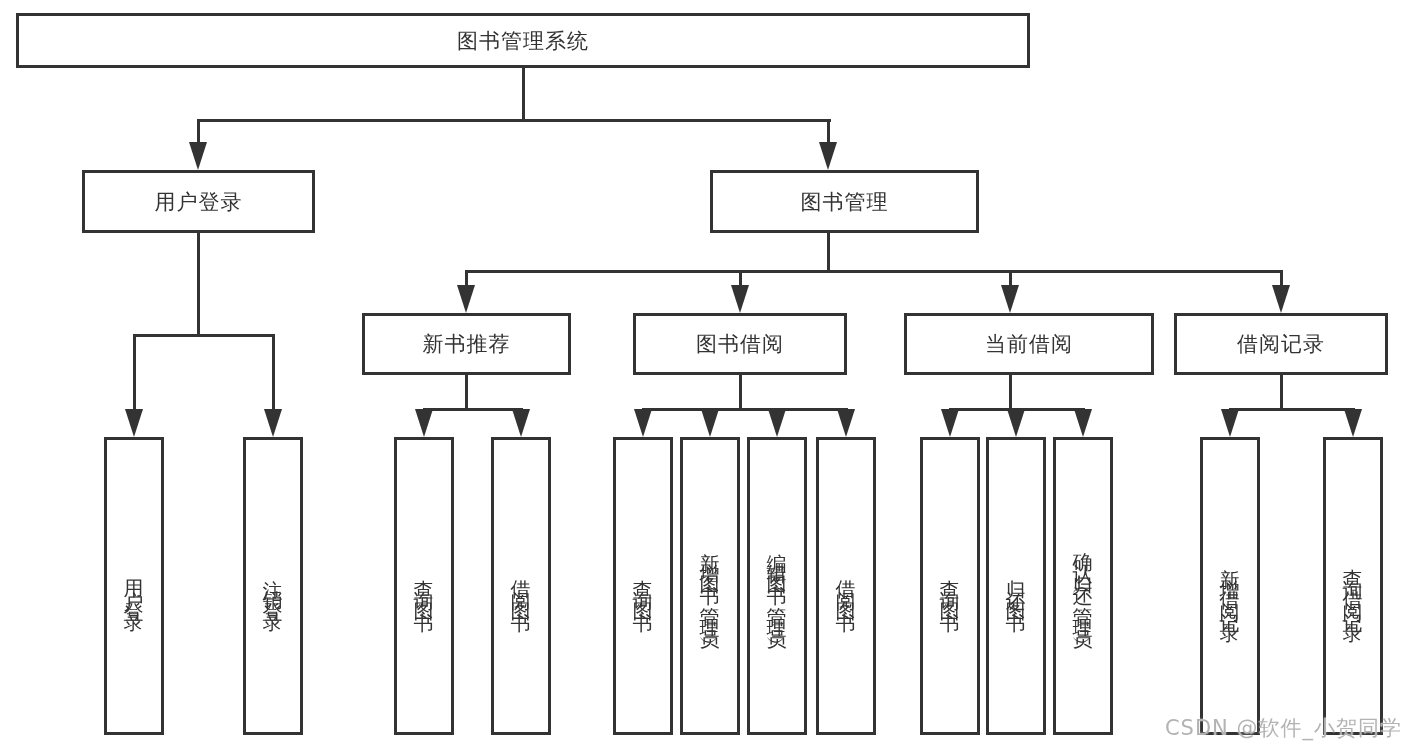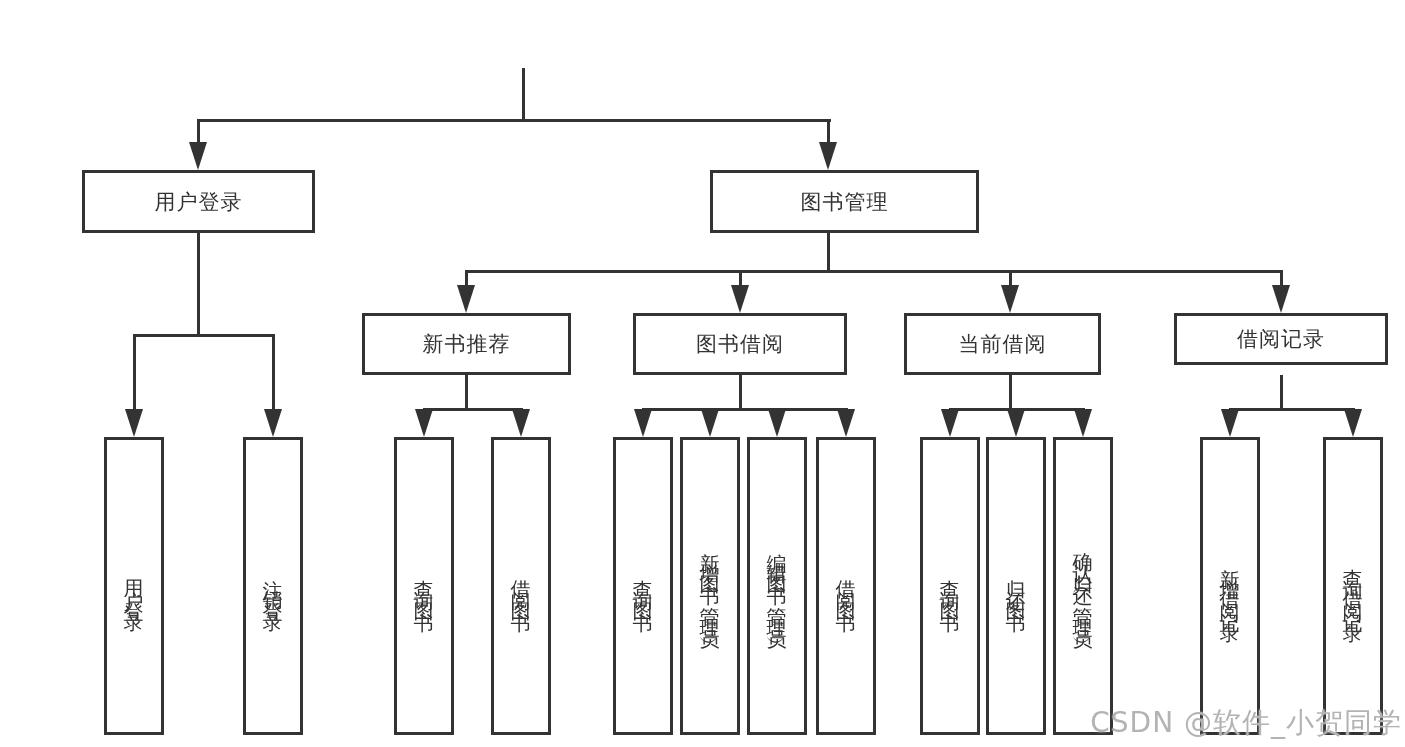--- a/index.html
+++ b/index.html
@@ -32,21 +32,21 @@
     writing-mode:vertical-rl;
     text-orientation:mixed;
     font-size:20px;
     letter-spacing:11px;
     line-height:1;
     white-space:nowrap;
   }
   .watermark{
     position:absolute;
     right:3px;bottom:5px;
-    font-size:28px;
+    font-size:21px;
     color:#b3b3b3;
     letter-spacing:1px;
     z-index:5;
     text-shadow:0 0 2px #ffffff;
   }
 </style>
 </head>
 <body>
 
 <div class="canvas">
@@ -103,38 +103,41 @@
   <div class="ah" style="left:1007px;top:409px"></div>
   <div class="ah" style="left:1074px;top:409px"></div>
 
   <div class="ln" style="left:1279.5px;top:375px;width:3px;height:35px"></div>
   <div class="ln" style="left:1228.5px;top:408px;width:126px;height:3px"></div>
   <div class="ln" style="left:1228.5px;top:408px;width:3px;height:8px"></div>
   <div class="ln" style="left:1351.5px;top:408px;width:3px;height:8px"></div>
   <div class="ah" style="left:1221px;top:409px"></div>
   <div class="ah" style="left:1344px;top:409px"></div>
 
+  <div class="box hbox" style="left:16px;top:13px;width:1014px;height:55px">
+    <span>图书管理系统</span>
+  </div>
 
   <div class="box hbox" style="left:82px;top:170px;width:233px;height:63px">
     <span>用户登录</span>
   </div>
   <div class="box hbox" style="left:710px;top:170px;width:269px;height:63px">
     <span>图书管理</span>
   </div>
 
   <div class="box hbox" style="left:633px;top:313px;width:214px;height:62px">
     <span>图书借阅</span>
   </div>
   <div class="box hbox" style="left:362px;top:313px;width:209px;height:62px">
     <span>新书推荐</span>
   </div>
-  <div class="box hbox" style="left:904px;top:313px;width:197px;height:62px">
+  <div class="box hbox" style="left:904px;top:313px;width:250px;height:62px">
     <span>当前借阅</span>
   </div>
-  <div class="box hbox" style="left:1174px;top:313px;width:214px;height:52px">
+  <div class="box hbox" style="left:1174px;top:313px;width:214px;height:62px">
     <span>借阅记录</span>
   </div>
 
   <div class="box leaf" style="left:104px">
     <span class="vtext">用户登录</span>
   </div>
   <div class="box leaf" style="left:243px">
     <span class="vtext">注销登录</span>
   </div>
 

